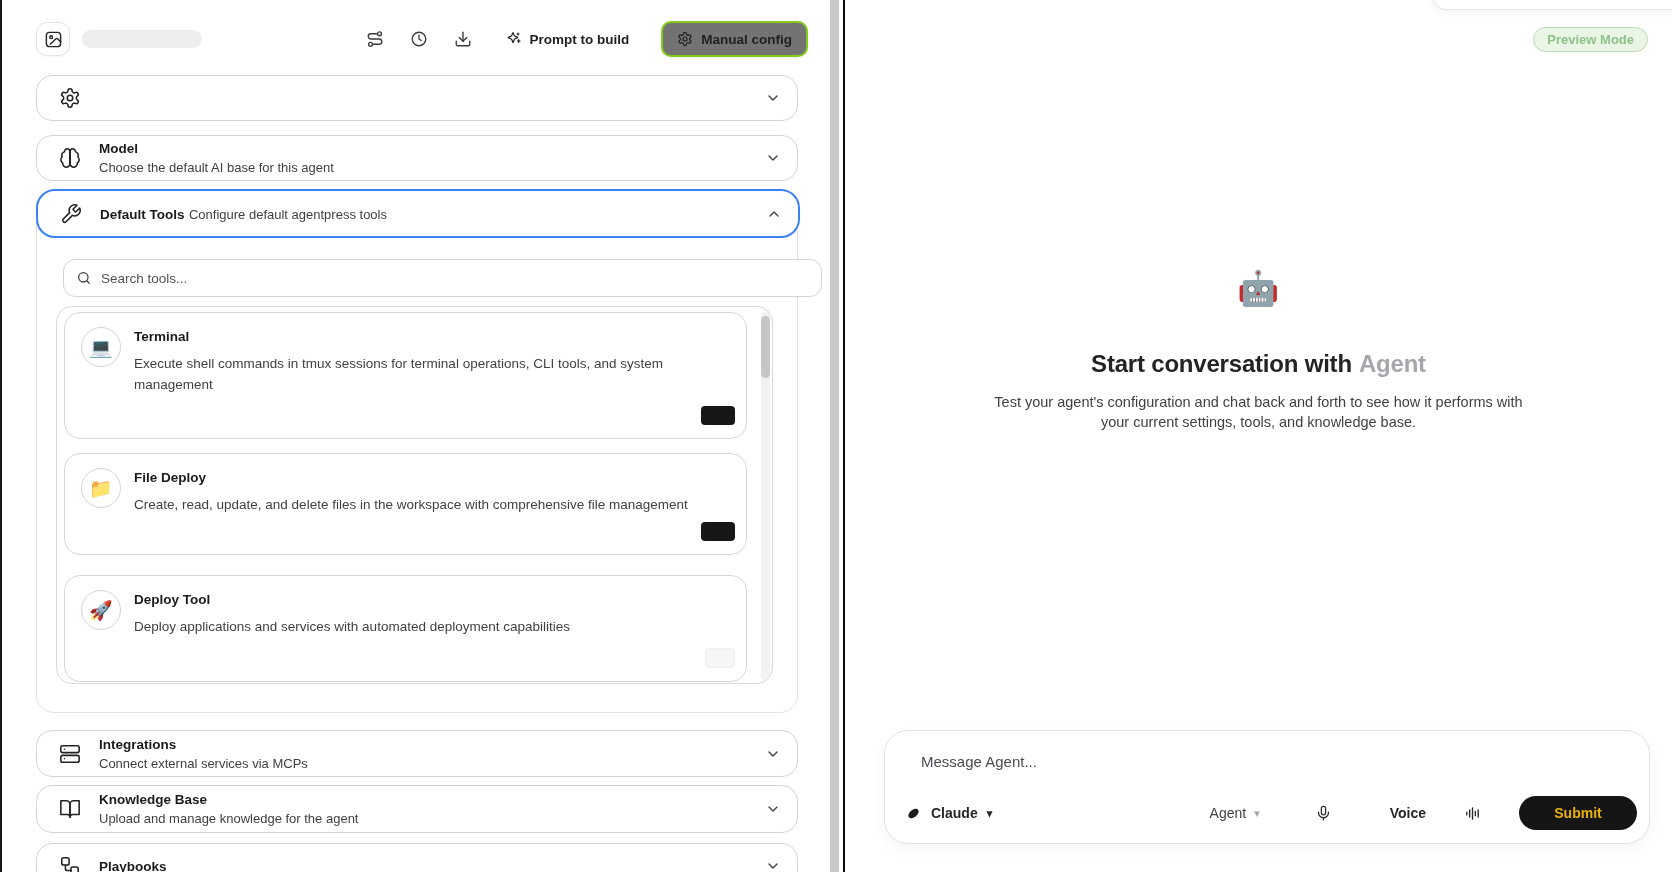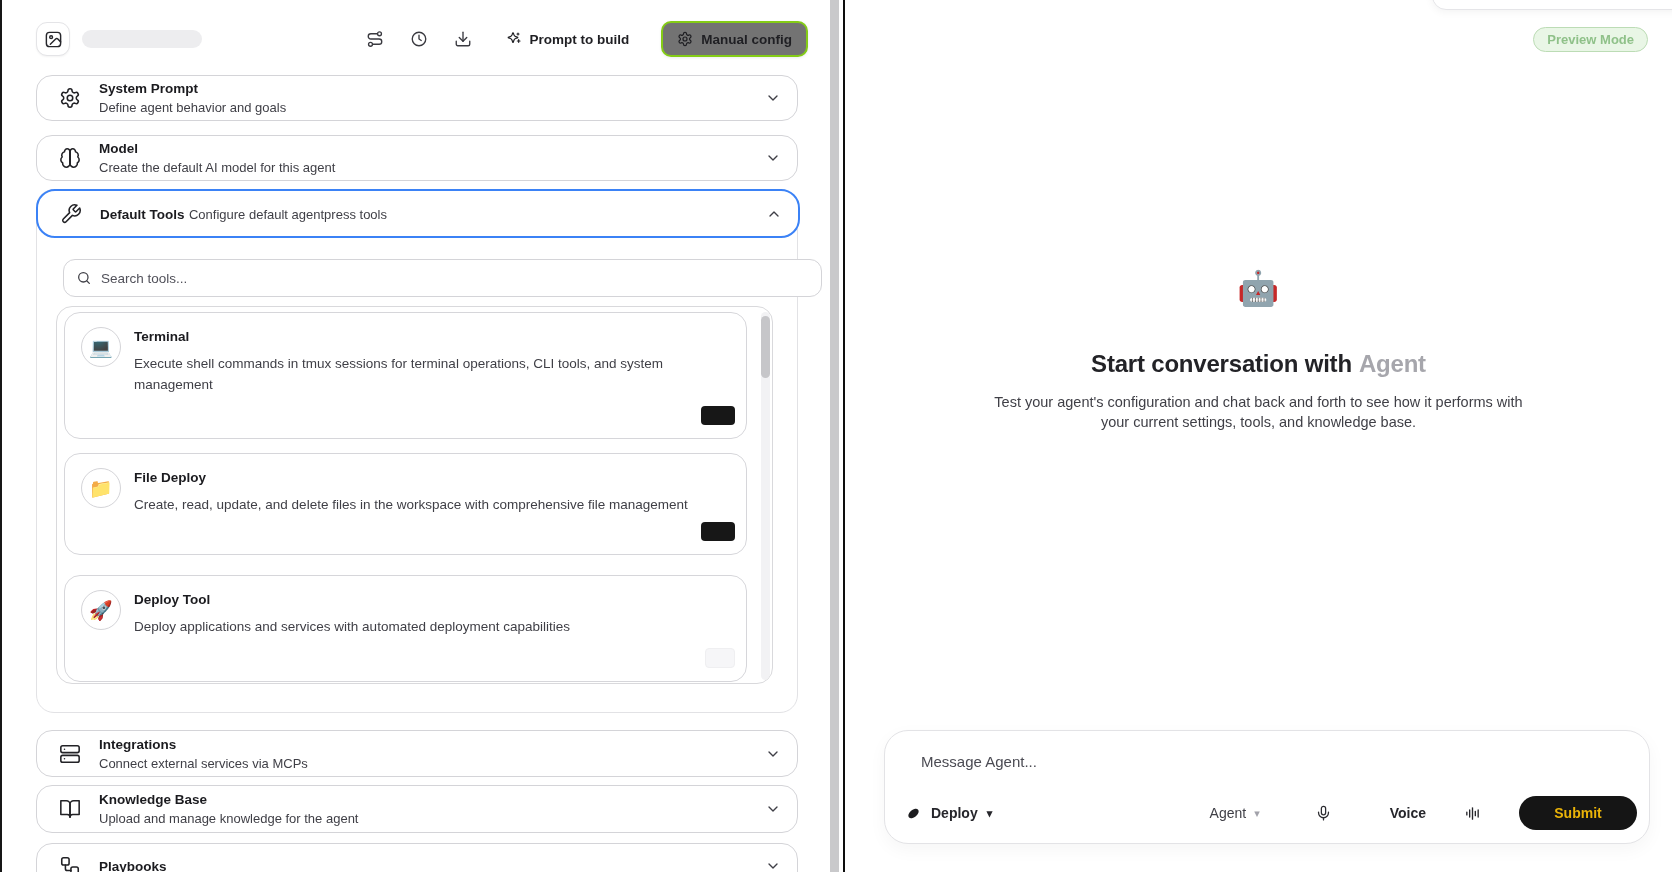--- a/index.html
+++ b/index.html
@@ -160,42 +160,38 @@
     </div>
   </div>
 
   <div class="acc" style="top:75px; height:46px;">
     <span class="acc-icon">
       <svg width="22" height="22" viewBox="0 0 24 24" fill="none" stroke="currentColor" stroke-width="1.7" stroke-linecap="round" stroke-linejoin="round">
           <path d="M12.22 2h-.44a2 2 0 0 0-2 2v.18a2 2 0 0 1-1 1.73l-.43.25a2 2 0 0 1-2 0l-.15-.08a2 2 0 0 0-2.73.73l-.22.38a2 2 0 0 0 .73 2.73l.15.1a2 2 0 0 1 1 1.72v.51a2 2 0 0 1-1 1.74l-.15.09a2 2 0 0 0-.73 2.73l.22.38a2 2 0 0 0 2.73.73l.15-.08a2 2 0 0 1 2 0l.43.25a2 2 0 0 1 1 1.73V20a2 2 0 0 0 2 2h.44a2 2 0 0 0 2-2v-.18a2 2 0 0 1 1-1.73l.43-.25a2 2 0 0 1 2 0l.15.08a2 2 0 0 0 2.73-.73l.22-.39a2 2 0 0 0-.73-2.73l-.15-.08a2 2 0 0 1-1-1.74v-.5a2 2 0 0 1 1-1.74l.15-.09a2 2 0 0 0 .73-2.73l-.22-.38a2 2 0 0 0-2.73-.73l-.15.08a2 2 0 0 1-2 0l-.43-.25a2 2 0 0 1-1-1.73V4a2 2 0 0 0-2-2z"></path>
           <circle cx="12" cy="12" r="3"></circle>
         </svg>
     </span>
-    <div class="txt">
-      <span class="acc-title">System Prompt</span>
-      <span class="acc-sub">Define agent behavior and goals</span>
-    </div>
     <span class="acc-chevron">
       <svg width="16" height="16" viewBox="0 0 24 24" fill="none" stroke="currentColor" stroke-width="2" stroke-linecap="round" stroke-linejoin="round">
           <polyline points="6 9 12 15 18 9"></polyline>
         </svg>
     </span>
   </div>
 
   <div class="acc" style="top:135px; height:46px;">
     <span class="acc-icon">
       <svg width="22" height="22" viewBox="0 0 24 24" fill="none" stroke="currentColor" stroke-width="1.7" stroke-linecap="round" stroke-linejoin="round">
           <path d="M12 5a3 3 0 1 0-5.997.125 4 4 0 0 0-2.526 5.77 4 4 0 0 0 .556 6.588A4 4 0 1 0 12 18Z"></path>
           <path d="M12 5a3 3 0 1 1 5.997.125 4 4 0 0 1 2.526 5.77 4 4 0 0 1-.556 6.588A4 4 0 1 1 12 18Z"></path>
           <path d="M12 5v13"></path>
         </svg>
     </span>
     <div class="txt">
       <span class="acc-title">Model</span>
-      <span class="acc-sub">Create the default AI model for this agent</span>
+      <span class="acc-sub">Choose the default AI base for this agent</span>
     </div>
     <span class="acc-chevron">
       <svg width="16" height="16" viewBox="0 0 24 24" fill="none" stroke="currentColor" stroke-width="2" stroke-linecap="round" stroke-linejoin="round">
           <polyline points="6 9 12 15 18 9"></polyline>
         </svg>
     </span>
   </div>
 
   <div class="dt-outer">
     <div class="dt-header">
@@ -350,21 +346,21 @@
     <div class="composer">
       <div class="composer-input" role="textbox">Message Agent...</div>
 
       <div class="composer-row">
         <div class="model-select">
           <span>
             <svg width="17" height="17" viewBox="0 0 24 24">
                 <ellipse cx="12" cy="12" rx="8.5" ry="5.2" transform="rotate(-40 12 12)" fill="#1c1c1f"></ellipse>
               </svg>
           </span>
-          <span>Deploy</span>
+          <span>Claude</span>
           <span class="caret">▾</span>
         </div>
 
         <div class="right-cluster">
           <div class="agent-select">
             <span>Agent</span>
             <span class="caret">▾</span>
           </div>
 
           <button class="mic-btn">

